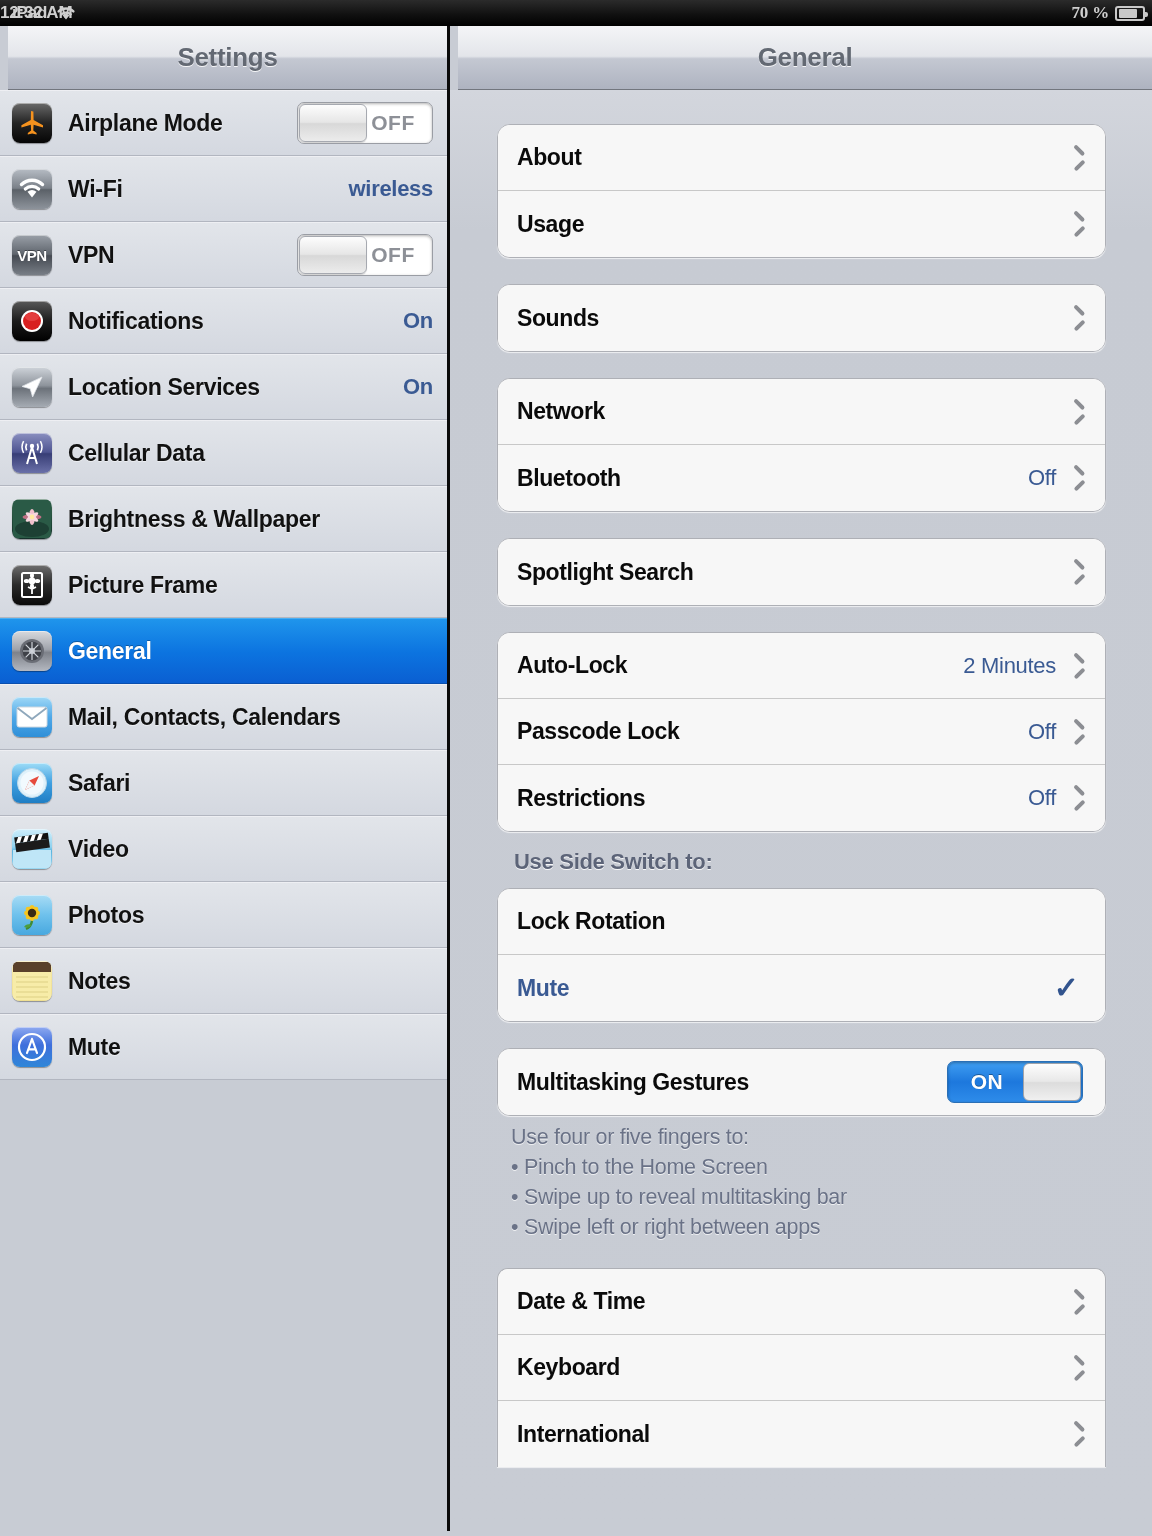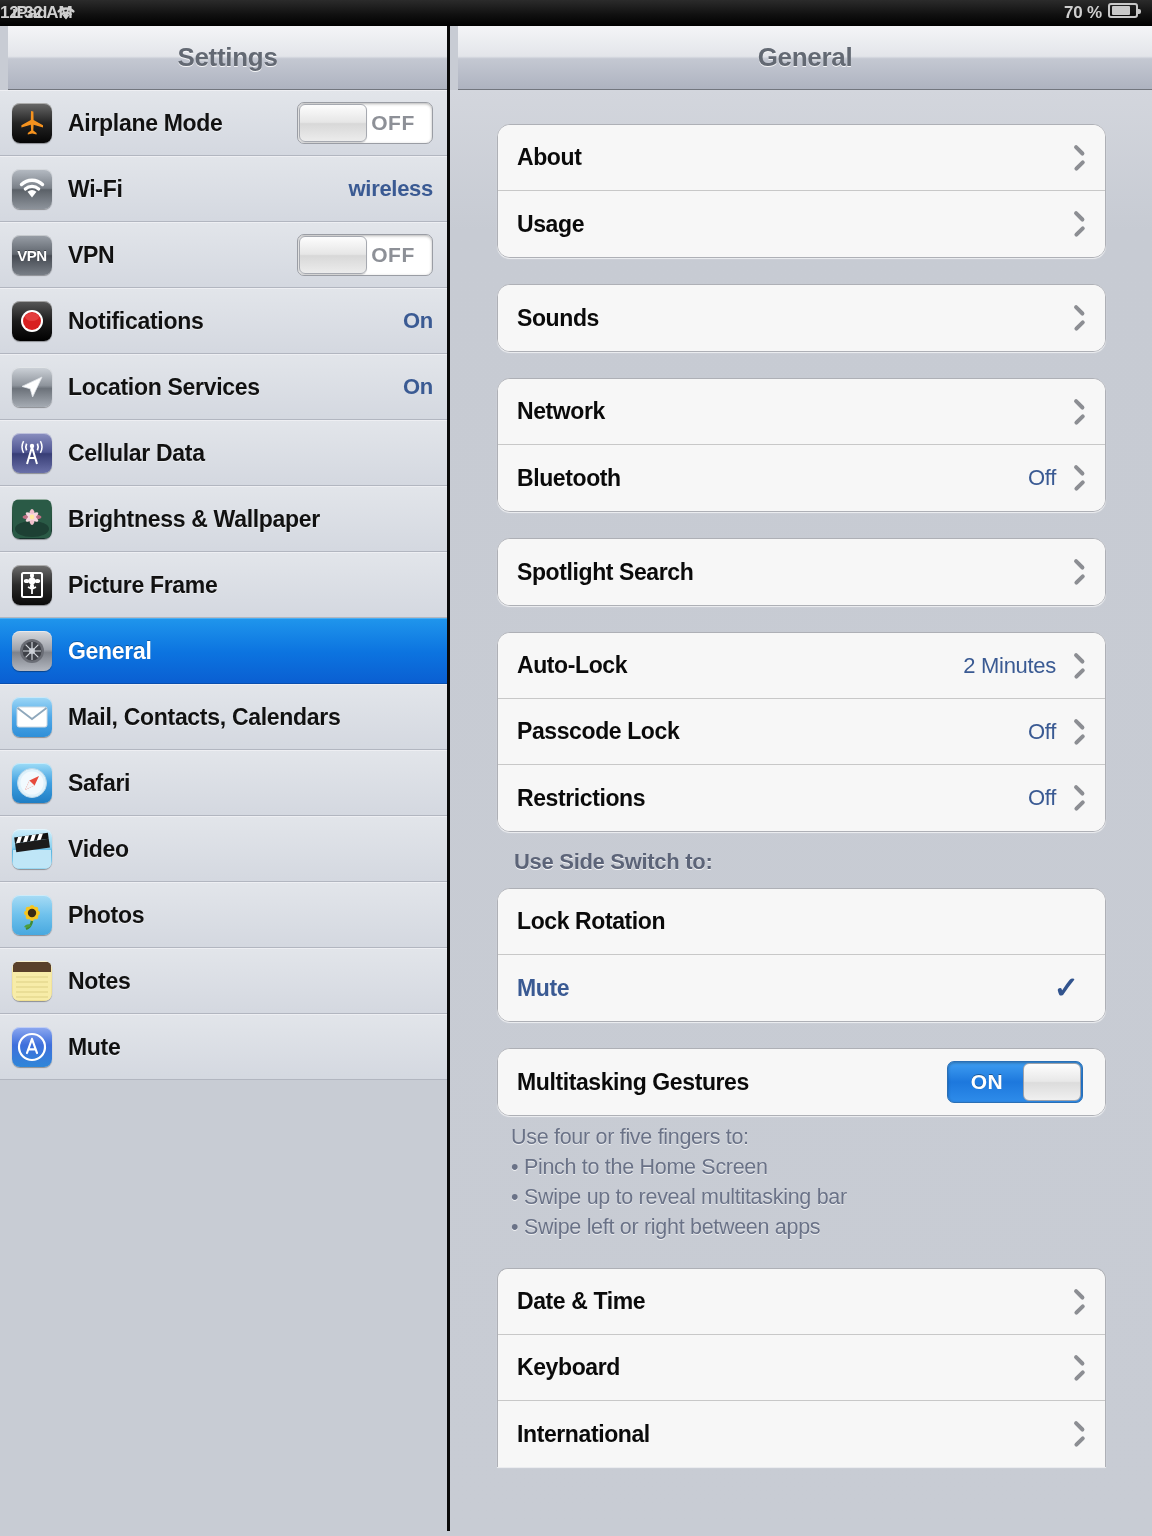--- a/index.html
+++ b/index.html
@@ -21,22 +21,22 @@
     letter-spacing: -0.2px;
     gap: 44px;
   }
   .sb-left { display: flex; align-items: center; gap: 8px; padding-left: 12px; }
   .sb-center {
     position: absolute; left: 0; right: 0; top: 0; bottom: 0;
     display: flex; align-items: center; justify-content: flex-start;
     pointer-events: none;
   }
   .sb-right {
-    margin-left: auto; padding-right: 14px;
-    display: flex; gap: 6px;
+    margin-left: auto; padding-right: 7px;
+    display: flex; align-items: center; gap: 6px; font-family: Liberation Serif, serif;
   }
   .wifi-ico { display: block; }
   .battery {
     width: 30px; height: 15px;
     border: 2px solid #c9c9c9; border-radius: 3px;
     position: relative; display: flex; align-items: center;
   }
   .battery::after {
     content: ""; position: absolute; right: -5px; top: 4px;
     width: 3px; height: 5px; background: #c9c9c9; border-radius: 0 2px 2px 0;

